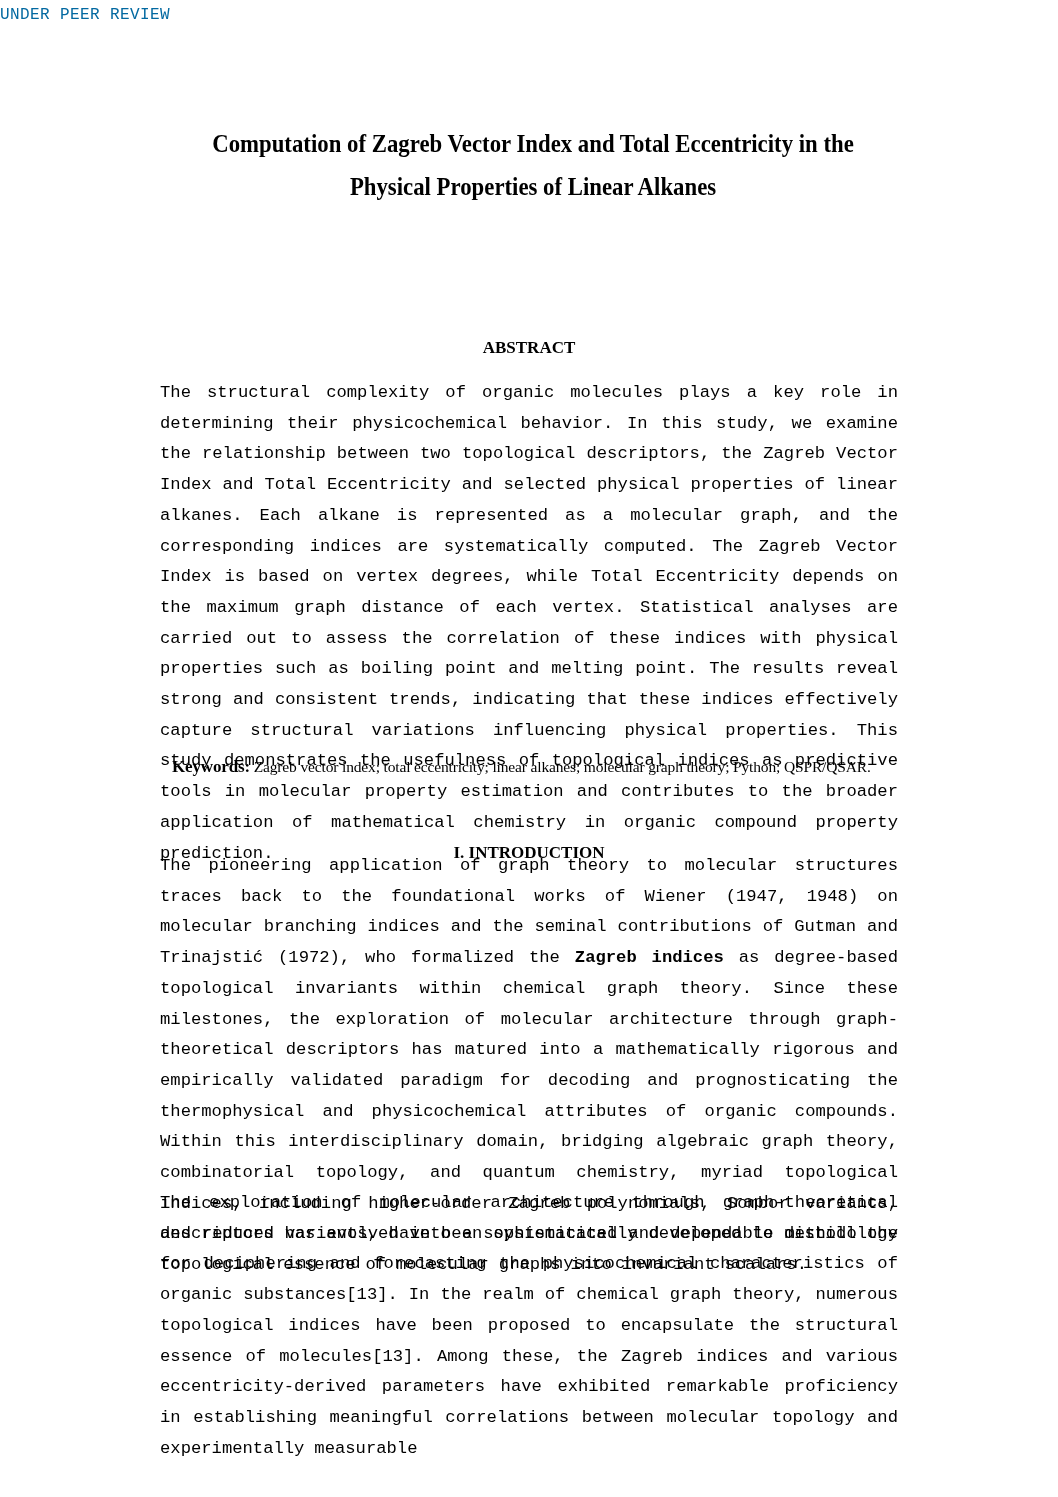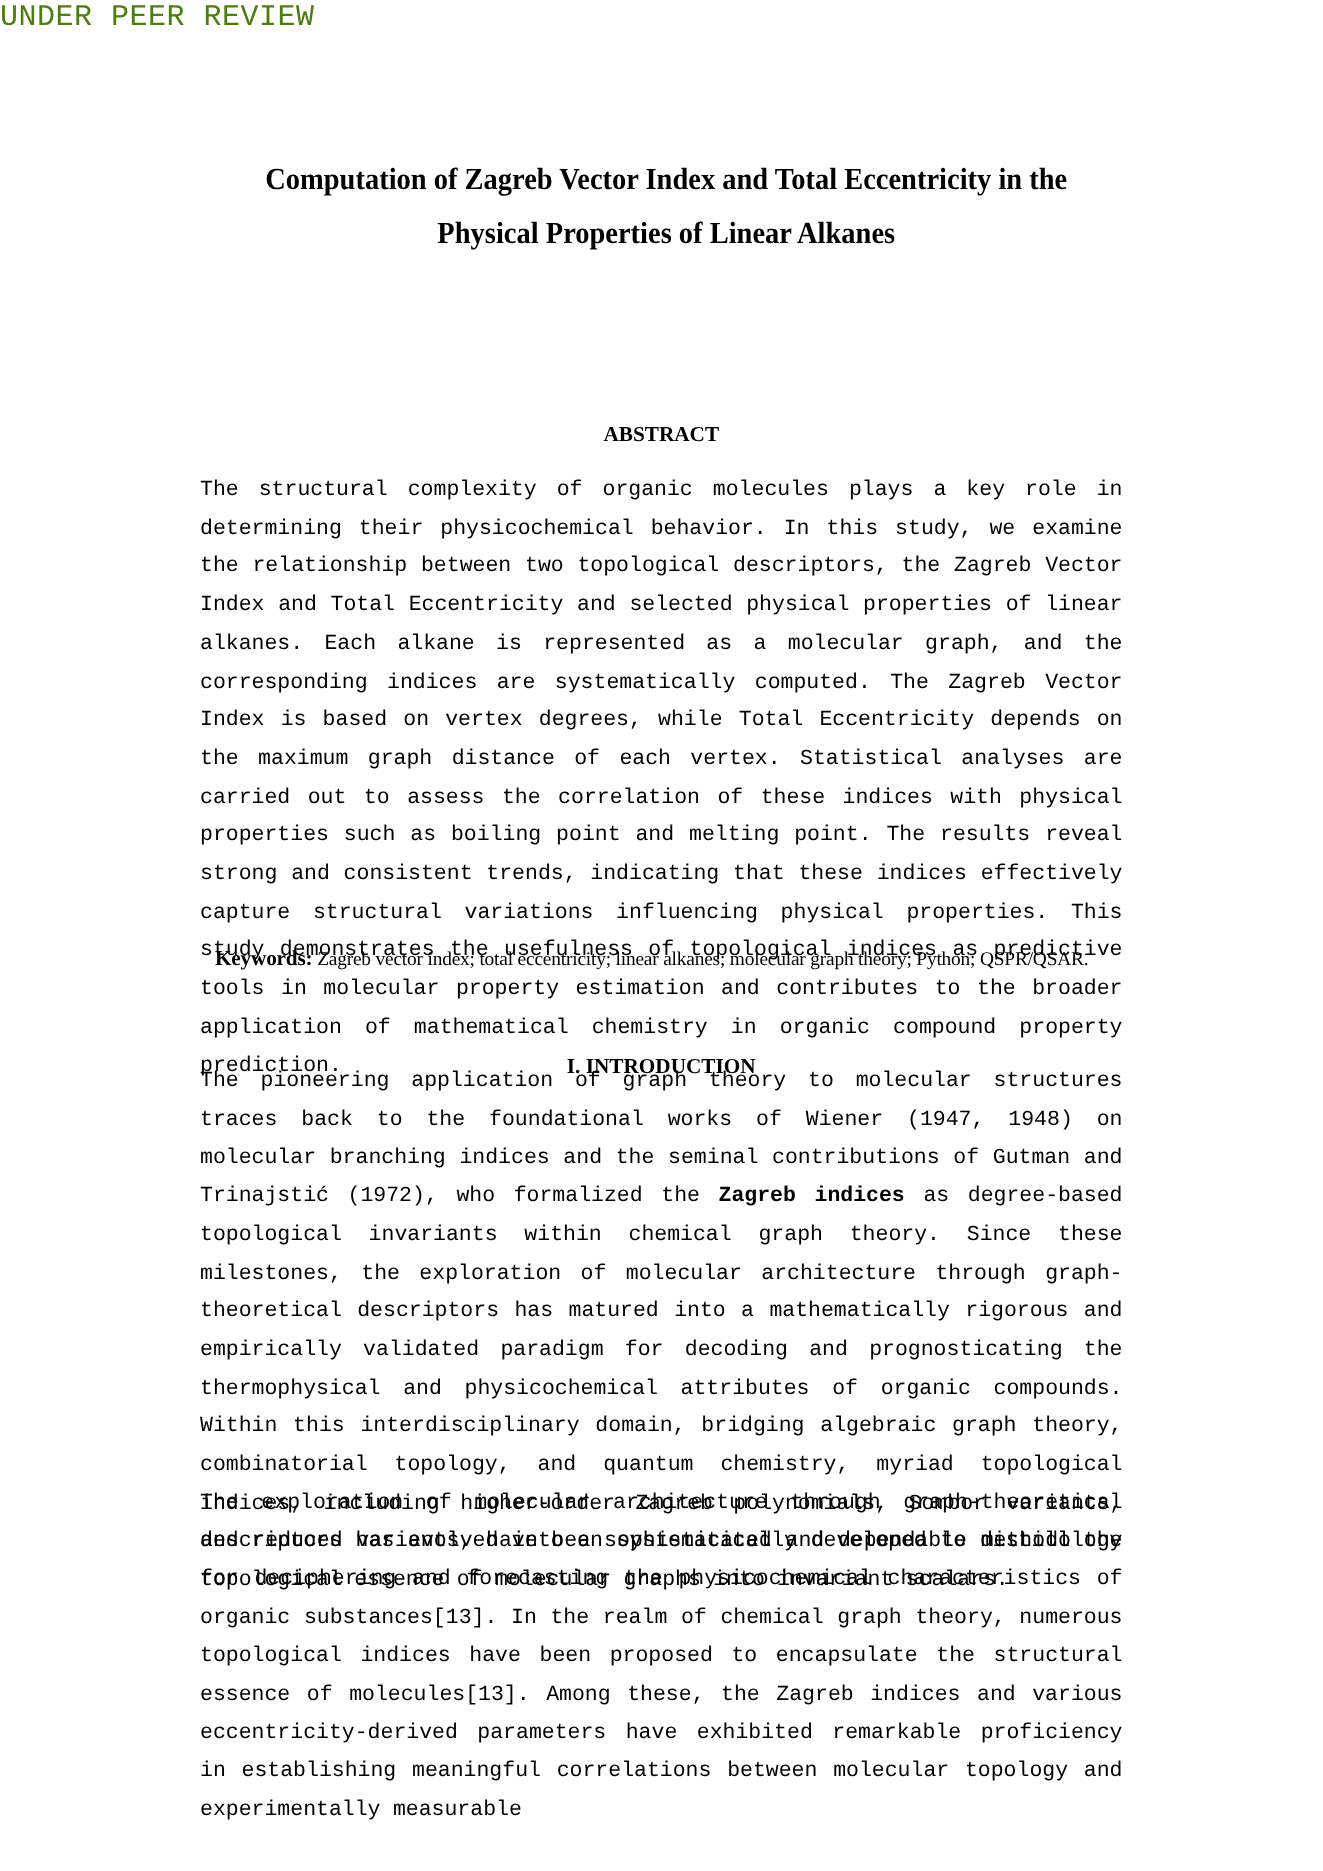--- a/index.html
+++ b/index.html
@@ -1,20 +1,20 @@
 <!DOCTYPE html>
 <html><head>
 <meta charset="utf-8">
 <style>
   html, body { margin: 0; padding: 0; background: #ffffff; }
   body { width: 1058px; height: 1497px; position: relative; overflow: hidden; color: #000; }
   .watermark {
     position: absolute; left: 0; top: 4px;
-    font-family: "Liberation Mono", monospace; font-size: 24px; letter-spacing: 0.4px;
-    color: #4d7c0f; line-height: 22px; text-align: center;
+    font-family: "Liberation Mono", monospace; font-size: 16px; letter-spacing: 0.4px;
+    color: #0369a1; line-height: 22px; text-align: center;
   }
   .title {
     position: absolute; left: 150px; width: 766px; top: 122px;
     font-family: "Liberation Serif", serif; font-weight: bold; font-size: 24.5px;
     text-align: center; line-height: 43px; margin: 0;
     transform: scaleX(0.93); transform-origin: center top;
   }
   .title span { display: block; }
   .section-heading {
     position: absolute; left: 160px; width: 738px;

